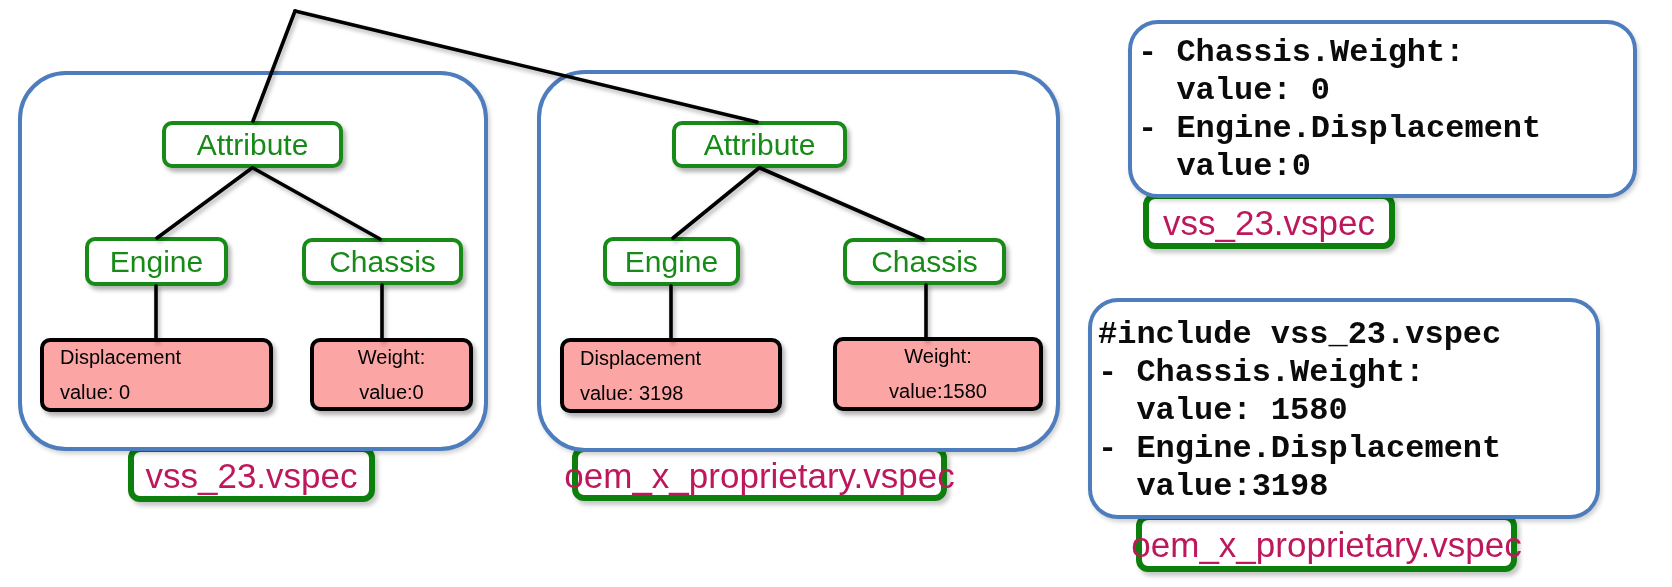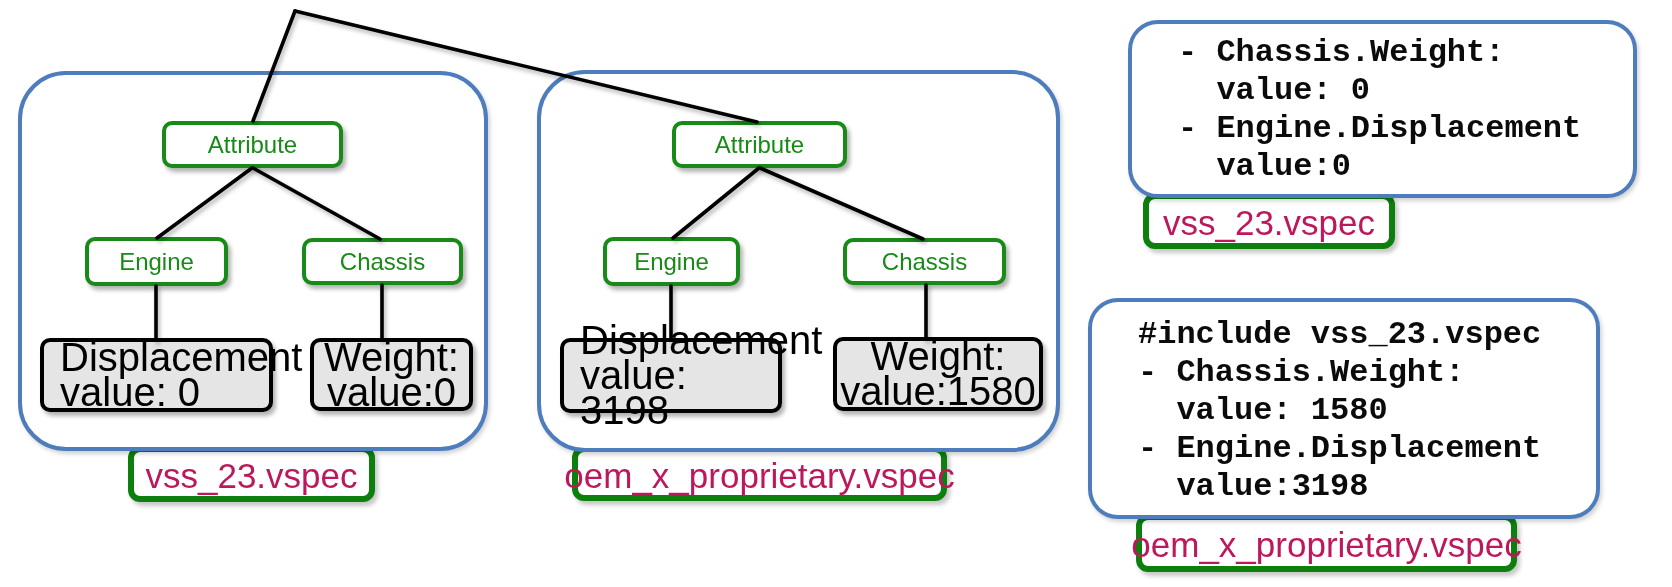--- a/index.html
+++ b/index.html
@@ -10,44 +10,44 @@
   
   .bluebox{
     position:absolute;background:#ffffff;border:4px solid #4e7dbd;z-index:2;
     box-shadow:2px 3px 4px rgba(0,0,0,0.18);box-sizing:border-box;
   }
   .treebox{border-radius:48px;}
   .codebox{border-radius:30px;}
   
   .gnode{
     position:absolute;background:#ffffff;border:4px solid #178a17;border-radius:10px;
-    color:#178a17;font-size:24px;display:flex;align-items:center;justify-content:center;
+    color:#178a17;font-size:30px;display:flex;align-items:center;justify-content:center;
     box-shadow:3px 4px 4px rgba(0,0,0,0.3);z-index:3;box-sizing:border-box;
   }
   
   .knode{
-    position:absolute;background:#e5e5e5;border:4px solid #000000;border-radius:10px;
-    color:#000000;font-size:40px;line-height:35px;display:flex;flex-direction:column;
+    position:absolute;background:#fca5a5;border:4px solid #000000;border-radius:10px;
+    color:#000000;font-size:20px;line-height:35px;display:flex;flex-direction:column;
     justify-content:center;box-shadow:3px 4px 4px rgba(0,0,0,0.3);z-index:3;box-sizing:border-box;
   }
   .knode.leftalign{align-items:flex-start;padding-left:16px;}
   .knode.center{align-items:center;margin-left:10px;}
   
   .glabel{
     position:absolute;background:#ffffff;border:6px solid #0c7f0c;border-radius:12px;
     color:#be185d;font-size:35px;display:flex;align-items:center;justify-content:center;
     padding-top:4px;box-shadow:3px 4px 4px rgba(0,0,0,0.22);z-index:1;box-sizing:border-box;
   }
   
   .codetext{
     position:absolute;left:6px;top:10px;right:4px;z-index:3;
     font-family:"Liberation Mono",monospace;font-weight:bold;font-size:32px;
     line-height:38px;color:#0b0b0b;
   }
-  .codeline{white-space:pre;margin-left:40px;}
+  .codeline{white-space:pre;}
   
   #lines{position:absolute;left:0;top:0;width:1672px;height:587px;z-index:4;pointer-events:none;}
   #lines line{stroke:#000000;stroke-width:3.6;stroke-linecap:round;}
 </style>
 </head>
 <body>
 
 <div id="canvas">
 
   <div class="glabel" style="left:128px;top:446px;width:247px;height:56px;">vss_23.vspec</div>

